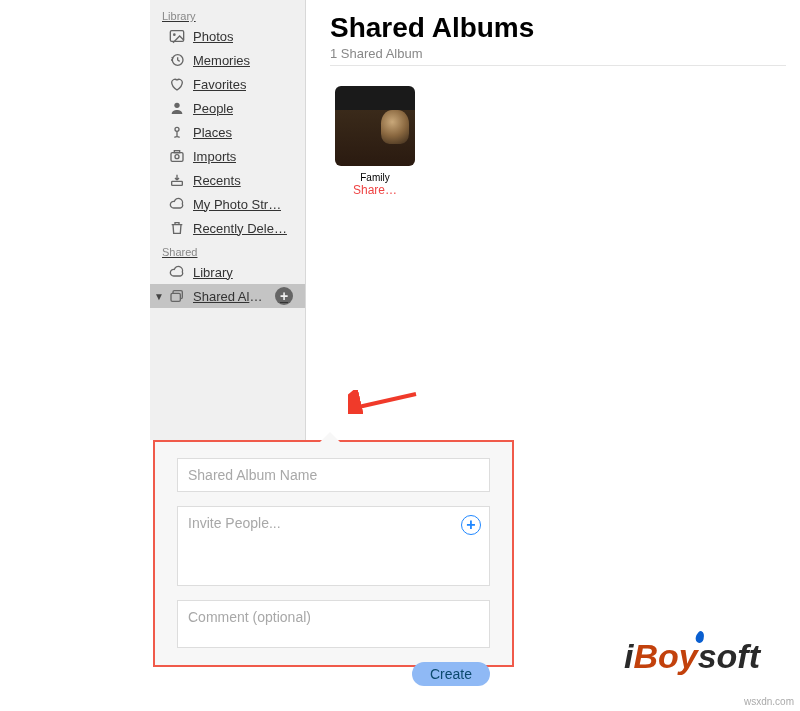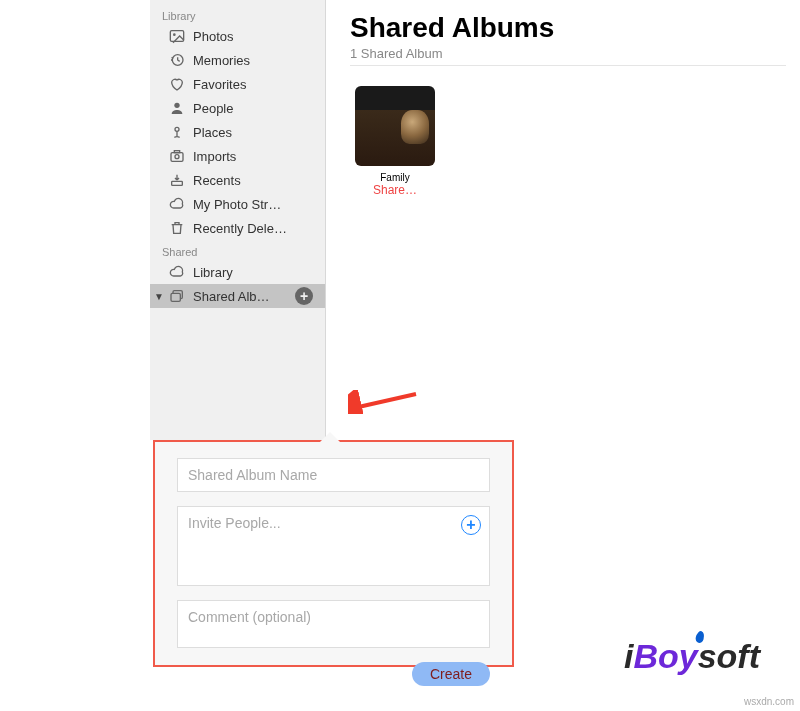--- a/index.html
+++ b/index.html
@@ -17,26 +17,27 @@
     }
     .app {
       display: flex;
       width: 660px;
       height: 440px;
       position: absolute;
       top: 0;
       left: 150px;
     }
     .sidebar {
-      width: 176px;
+      width: 156px;
       background: #f0f0f0;
       border-right: 1px solid #d8d8d8;
       padding: 4px 0;
       font-size: 13px;
       color: #333;
+      text-decoration: underline;
     }
     .sidebar-section-header {
       font-size: 11px;
       color: #888;
       padding: 6px 12px 2px 12px;
       font-weight: 500;
     }
     .sidebar-item {
       display: flex;
       align-items: center;
@@ -189,21 +190,21 @@
     }
     .popover-field.comment {
       height: 48px;
     }
     .popover-actions {
       display: flex;
       justify-content: flex-end;
     }
     .create-btn {
       background: #8fb9f5;
-      color: #7f1d1d;
+      color: #0c4a6e;
       border: none;
       border-radius: 12px;
       padding: 4px 18px;
       font-size: 14px;
     }
     .popover-tip {
       position: absolute;
       top: -10px;
       left: 165px;
       width: 0;
@@ -217,21 +218,21 @@
       position: absolute;
       right: 40px;
       bottom: 35px;
       display: flex;
       align-items: baseline;
       font-weight: 800;
       font-style: italic;
       font-size: 34px;
     }
     .watermark .i { color: #2a2a2a; }
-    .watermark .boy { color: #6d28d9; }
+    .watermark .boy { color: #c2410c; }
     .watermark .soft { color: #2a2a2a; }
     .watermark .drop {
       position: absolute;
       top: -6px;
       right: 56px;
       width: 8px;
       height: 12px;
       background: #0a5fd0;
       border-radius: 50% 50% 50% 50% / 60% 60% 40% 40%;
       transform: rotate(15deg);

